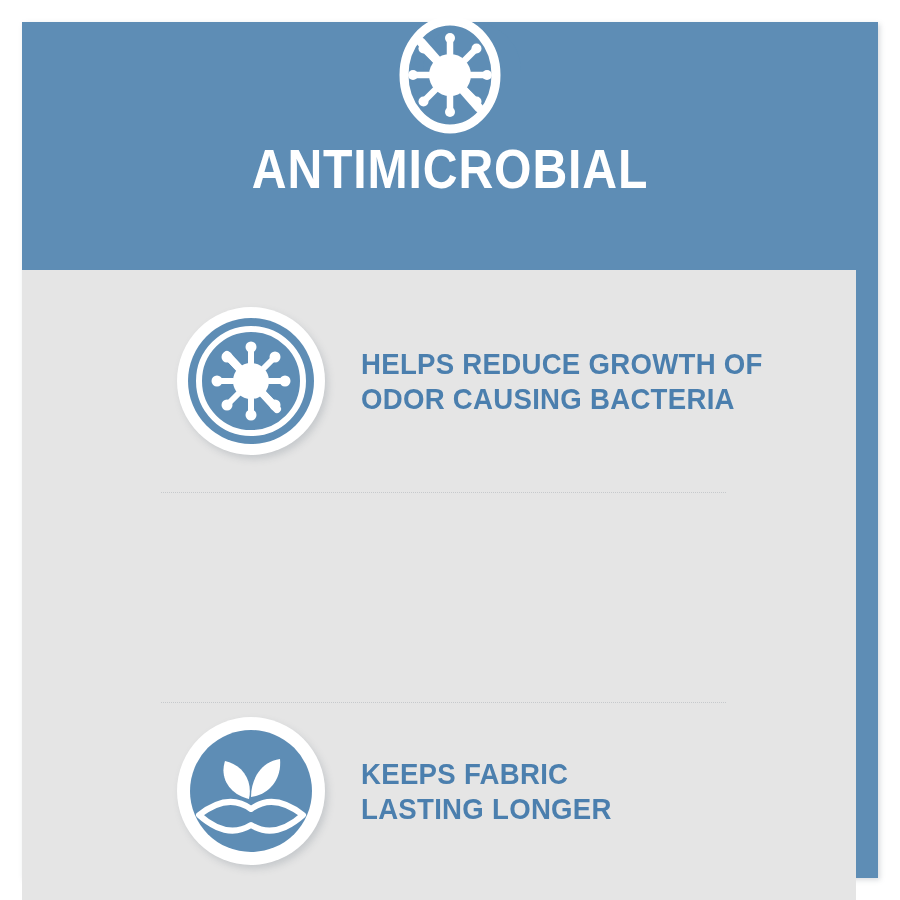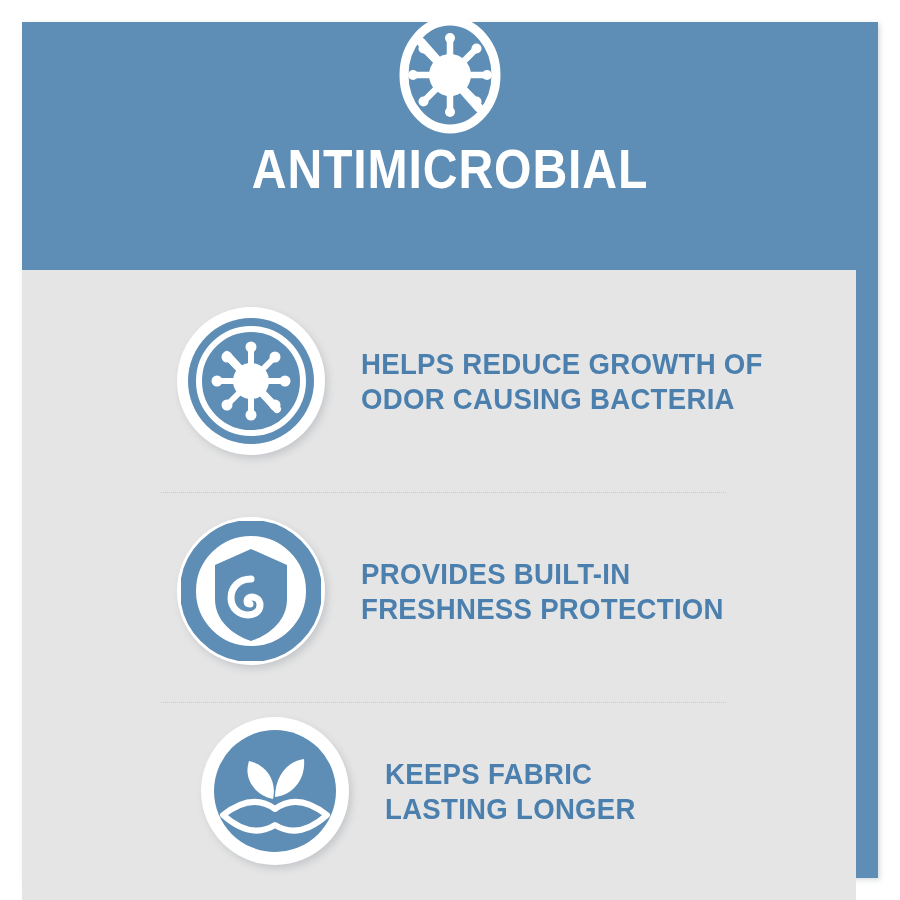--- a/index.html
+++ b/index.html
@@ -97,21 +97,21 @@
   .row {
     position: absolute;
     left: 0;
     width: 834px;
     height: 186px;
     display: flex;
     align-items: center;
   }
   .row-1 { top: 18px; }
   .row-2 { top: 228px; }
-  .row-3 { top: 428px; padding-left: 24px; }
+  .row-3 { top: 428px; }
 
   .badge {
     position: relative;
     width: 148px;
     height: 148px;
     margin-left: 155px;
     flex: 0 0 148px;
     border-radius: 50%;
     background: #ffffff;
     box-shadow: 3px 4px 7px rgba(130,140,150,0.30);
@@ -223,33 +223,20 @@
           </g>
           <line x1="46" y1="44" x2="96" y2="98" stroke="#ffffff" stroke-width="8" stroke-linecap="round"></line>
         </svg>
       </div>
       <div class="row-text">HELPS REDUCE GROWTH OF
 ODOR CAUSING BACTERIA</div>
     </div>
 
     <div class="divider divider-1"></div>
 
-    <div class="row row-2">
-      <div class="badge">
-        <svg viewBox="0 0 140 140" width="140" height="140" aria-hidden="true">
-          <circle cx="70" cy="70" r="68" fill="#ffffff"></circle>
-          <circle cx="70" cy="70" r="63" fill="none" stroke="#5e8db5" stroke-width="16"></circle>
-          <path d="M70 28 L106 44 L106 78 C106 100 88 114 70 120 C52 114 34 100 34 78 L34 44 Z" fill="#5e8db5"></path>
-          <path d="M70 58 C58 58 50 66 50 77 C50 87 58 94 67 94 C74 94 79 90 79 84
-                   C79 79 75 76 71 76 C68 76 66 78 66 80 C66 82 67 83 69 83" fill="none" stroke="#ffffff" stroke-width="7" stroke-linecap="round"></path>
-        </svg>
-      </div>
-      <div class="row-text">PROVIDES BUILT-IN
-FRESHNESS PROTECTION</div>
-    </div>
 
     <div class="divider divider-2"></div>
 
     <div class="row row-3">
       <div class="badge">
         <svg viewBox="0 0 140 140" width="140" height="140" aria-hidden="true">
           <circle cx="70" cy="70" r="68" fill="#ffffff"></circle>
           <circle cx="70" cy="70" r="61" fill="#5e8db5"></circle>
 
           <path d="M68 78 C50 74 38 58 44 40 C62 44 72 60 68 78 Z" fill="#ffffff"></path>

